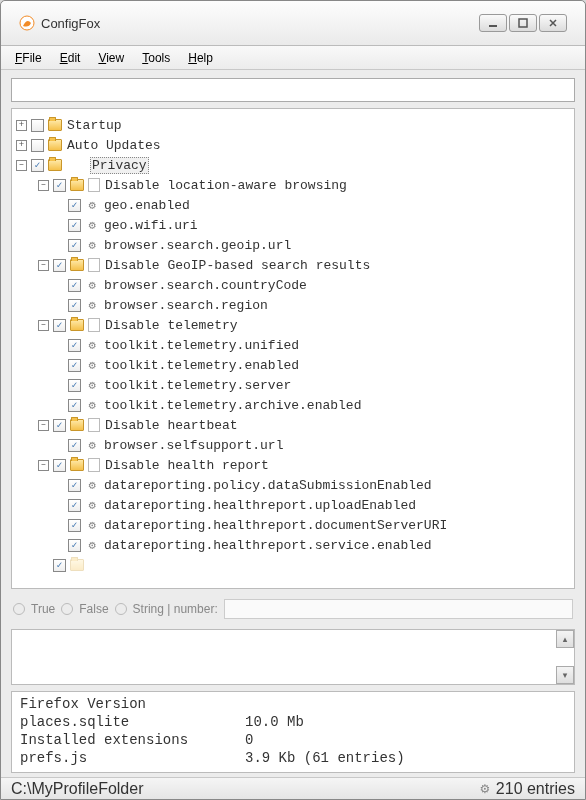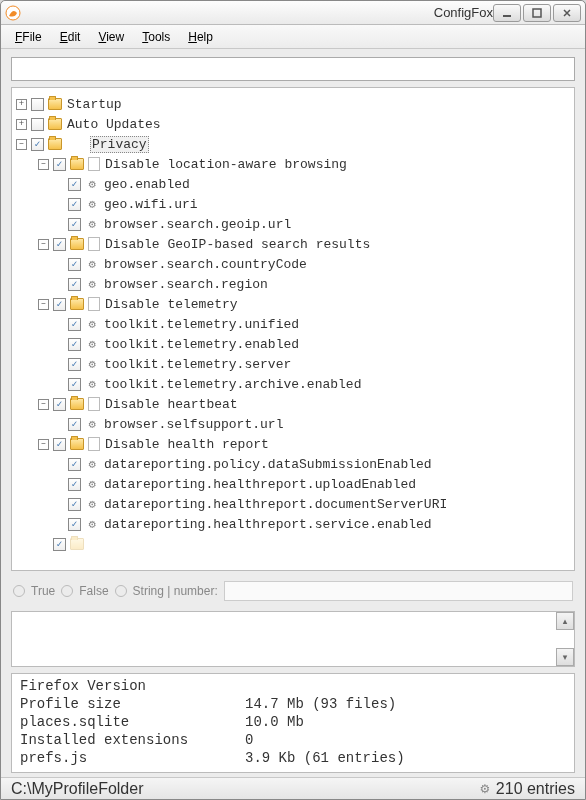--- a/index.html
+++ b/index.html
@@ -1,18 +1,18 @@
 <!DOCTYPE html>
 <html><head>
 <meta charset="utf-8">
 <style>
 * { box-sizing: border-box; margin: 0; padding: 0; }
 body { font-family: "Segoe UI", Tahoma, sans-serif; font-size: 12px; background: #d8d8d8; }
 .window { width: 586px; height: 800px; background: #ececec; border: 1px solid #888; border-radius: 5px 5px 0 0; display: flex; flex-direction: column; position: relative; margin:0; }
-.titlebar { height: 24px; background: linear-gradient(#fdfdfd,#eaeaea); border-bottom: 1px solid #bbb; display: flex; align-items: center; padding: 0 4px; border-radius: 5px 5px 0 0; text-align: right; }
+.titlebar { height: 45px; background: linear-gradient(#fdfdfd,#eaeaea); border-bottom: 1px solid #bbb; display: flex; align-items: center; padding: 0 18px; border-radius: 5px 5px 0 0; }
 .title-icon { width: 16px; height: 16px; margin-right: 6px; }
 .title-text { flex: 1; font-size: 13px; color: #333; }
 .win-btns { display: flex; gap: 2px; }
 .win-btn { width: 28px; height: 18px; border: 1px solid #9a9a9a; background: linear-gradient(#fafafa,#dcdcdc); border-radius: 3px; display: flex; align-items: center; justify-content: center; }
 .menubar { height: 24px; background: linear-gradient(#f9f9f9,#ececec); border-bottom: 1px solid #c8c8c8; display: flex; align-items: center; padding: 0 6px; gap: 2px; }
 .menu-item { padding: 2px 8px; cursor: default; }
 .menu-item span { text-decoration: underline; }
 .content-pad { padding: 8px 10px 4px 10px; display: flex; flex-direction: column; flex: 1; min-height: 0; gap: 6px; }
 .search-box { height: 24px; border: 1px solid #aaa; background: #fff; width: 100%; padding: 0 4px; font-size:12px; }
 .tree-wrap { flex: 1; min-height: 0; border: 1px solid #bbb; background: #fff; display: flex; overflow: hidden; }
@@ -262,24 +262,20 @@
     <div class="preview-box">
       <div class="scroll-up">▴</div>
       <div class="scroll-down">▾</div>
     </div>
 
     <div class="info-box">
       <div class="info-row">
           <span class="info-label">Firefox Version</span>
         </div>
       <div class="info-row">
-          <span class="info-label">Profile size</span>
-          <span>14.7 Mb (93 files)</span>
-        </div>
-      <div class="info-row">
           <span class="info-label">places.sqlite</span>
           <span>10.0 Mb</span>
         </div>
       <div class="info-row">
           <span class="info-label">Installed extensions</span>
           <span>0</span>
         </div>
       <div class="info-row">
           <span class="info-label">prefs.js</span>
           <span>3.9 Kb (61 entries)</span>

